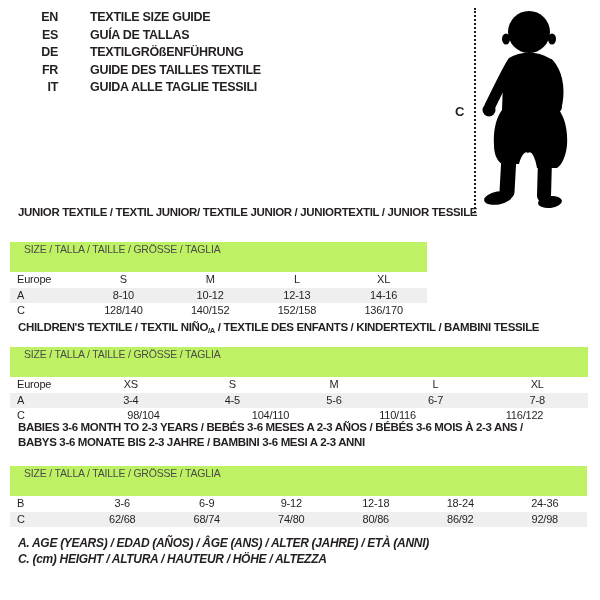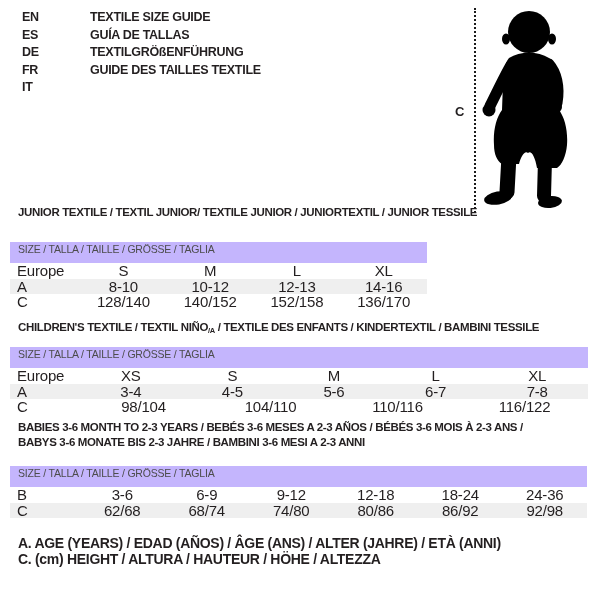--- a/index.html
+++ b/index.html
@@ -2,45 +2,45 @@
 <html><head>
 <meta charset="utf-8">
 <style>
   html,body{margin:0;padding:0;background:#ffffff;}
   #page{position:relative;width:600px;height:600px;background:#ffffff;overflow:hidden;
         font-family:"Liberation Sans",sans-serif;color:#231f20;}
 
   
   .lang-list{position:absolute;left:22px;top:9px;}
   .lang-row{display:flex;height:17.6px;line-height:17.6px;font-size:12.5px;font-weight:bold;letter-spacing:-0.3px;}
-  .lang-code{width:36px;}
+  .lang-code{width:36px;text-align:right;}
   .lang-title{white-space:nowrap;margin-left:32px;}
 
   
   .fig-line{position:absolute;left:474px;top:8px;height:205px;width:0;border-left:2px dotted #1a1a1a;}
   .fig-c{position:absolute;left:455px;top:104px;font-size:13px;font-weight:bold;}
   .fig-svg{position:absolute;left:480px;top:8px;}
 
   
   .section-title{position:absolute;left:18px;font-size:11.5px;font-weight:bold;
                  letter-spacing:-0.35px;white-space:nowrap;line-height:14.5px;}
   .subscript{font-size:7.5px;vertical-align:-2px;}
 
   
   .size-table{position:absolute;left:10px;}
-  .st-header{height:21px;line-height:14px;background:#c4b5fd;color:#4c4c4c;
-             font-size:10.5px;padding-left:8px;letter-spacing:-0.2px;}
-  .st-row{display:flex;height:15.5px;line-height:15.5px;font-size:15px;letter-spacing:-0.2px;justify-content:space-between;}
+  .st-header{height:30px;line-height:14px;background:#bef264;color:#4c4c4c;
+             font-size:10.5px;padding-left:14px;letter-spacing:-0.2px;}
+  .st-row{display:flex;height:15.5px;line-height:15.5px;font-size:11px;letter-spacing:-0.2px;justify-content:space-between;}
   .st-row.shaded{background:#efefef;}
   .st-label{width:70px;padding-left:7px;box-sizing:border-box;}
   .st-cell{flex:1;text-align:center;}
 
   
   .notes{position:absolute;left:18px;top:535px;}
-  .note-line{font-size:14px;font-weight:bold;line-height:16.2px;letter-spacing:-0.3px;white-space:nowrap;}
+  .note-line{font-size:12px;font-weight:bold;line-height:16.2px;letter-spacing:-0.3px;white-space:nowrap;font-style:italic;}
 </style>
 </head>
 <body>
 
 <div id="page">
 
   <div class="lang-list">
     <div class="lang-row">
       <span class="lang-code">EN</span>
       <span class="lang-title">TEXTILE SIZE GUIDE</span>
@@ -52,20 +52,21 @@
     <div class="lang-row">
       <span class="lang-code">DE</span>
       <span class="lang-title">TEXTILGRÖßENFÜHRUNG</span>
     </div>
     <div class="lang-row">
       <span class="lang-code">FR</span>
       <span class="lang-title">GUIDE DES TAILLES TEXTILE</span>
     </div>
     <div class="lang-row">
       <span class="lang-code">IT</span>
+      <span class="lang-title">GUIDA ALLE TAGLIE TESSILI</span>
     </div>
   </div>
 
   <div class="fig-line"></div>
   <div class="fig-c">C</div>
   <svg class="fig-svg" width="108" height="204" viewBox="0 0 108 204">
     <g fill="#000000" stroke="none">
       <circle cx="49" cy="24" r="21"></circle>
       <ellipse cx="26" cy="31" rx="4" ry="5.5"></ellipse>
       <ellipse cx="72" cy="31" rx="4" ry="5.5"></ellipse>

